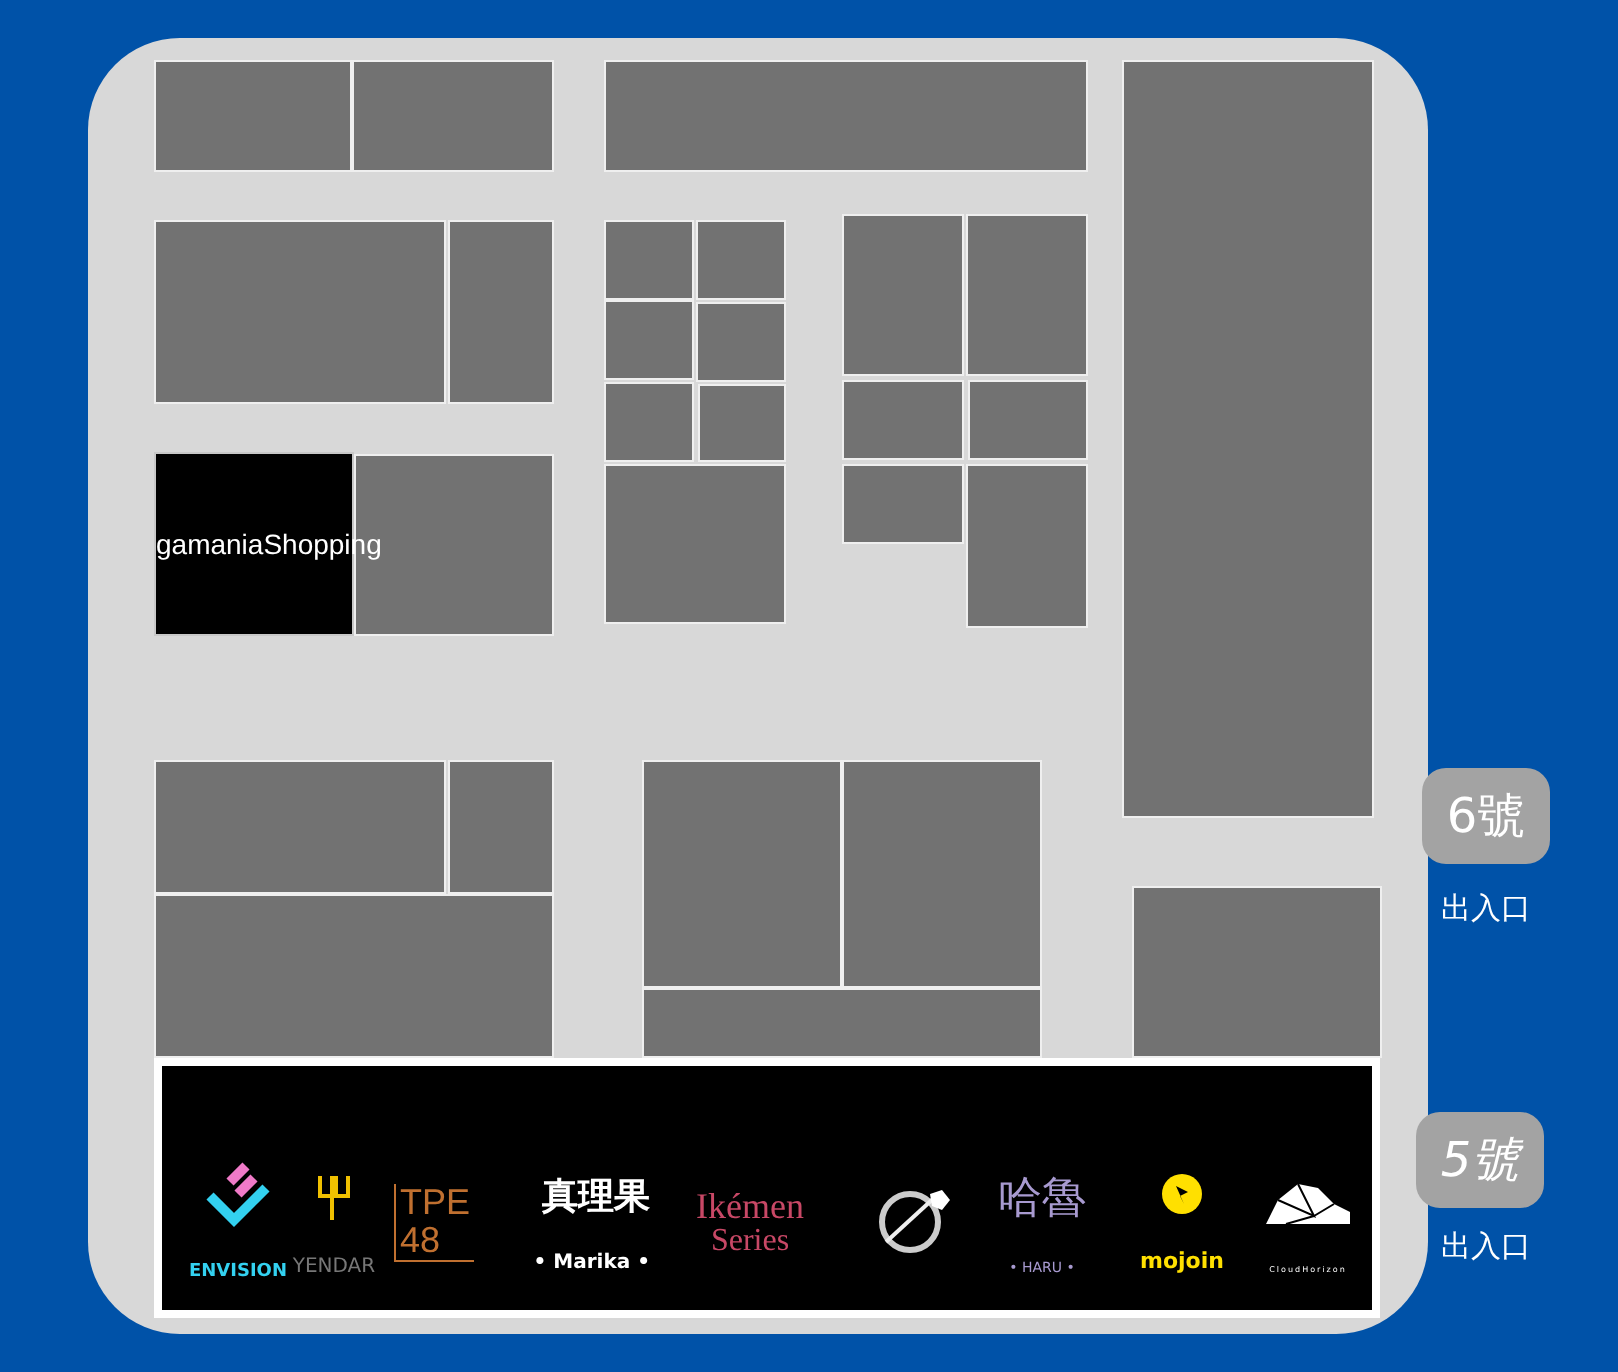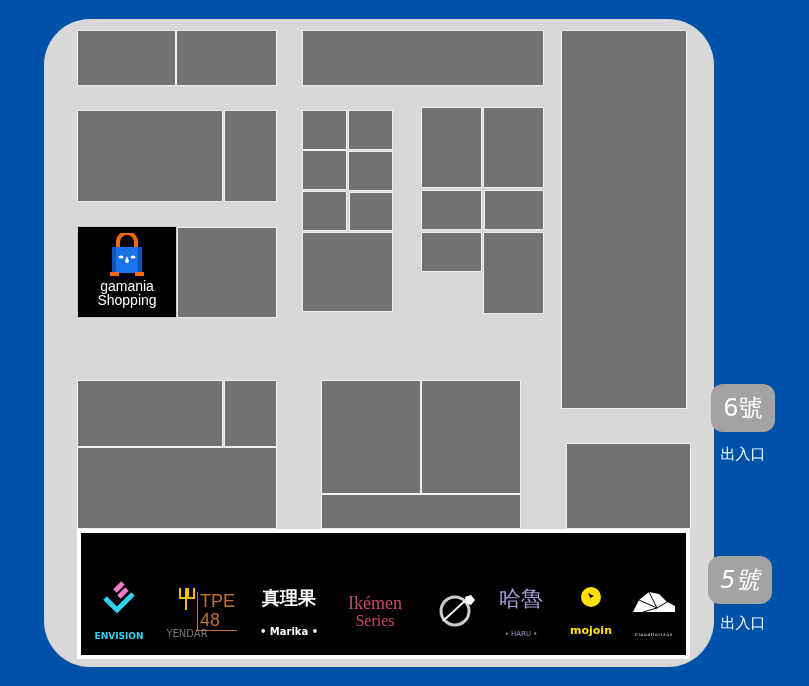--- a/index.html
+++ b/index.html
@@ -12,21 +12,21 @@
     position: absolute; left: 44px; top: 19px; width: 670px; height: 648px;
     background: #d8d8d8; border-radius: 46px;
   }
   .blk {
     position: absolute; background: #727272;
     box-sizing: border-box; border: 1px solid #efefef;
   }
   .shop {
     position: absolute; left: 77px; top: 226px; width: 100px; height: 92px;
     background: #000; box-sizing: border-box; border: 1px solid #c8c8c8;
-    display: flex; flex-direction: column; align-items: center; justify-content: flex-start;
+    display: flex; flex-direction: row; align-items: center; justify-content: flex-start;
   }
   .shop .bag { margin-top: 6px; width: 40px; height: 46px; position: relative; }
   .shop .txt { color: #fff; font-size: 14px; line-height: 14px; text-align: center; font-family: "Liberation Sans", sans-serif; }
   .exit {
     position: absolute; width: 64px; height: 48px; border-radius: 12px;
     background: #a3a3a3; color: #fff; font-size: 24px; line-height: 48px; text-align: center;
   }
   .exit-label { position: absolute; color: #fff; font-size: 15px; text-align: center; width: 64px; }
   .partners {
     position: absolute; left: 77px; top: 529px; width: 613px; height: 130px;
@@ -97,32 +97,32 @@
 <div class="partners">
 
   <div class="logo" style="left:8px;width:60px;">
     <svg width="36" height="34" viewBox="0 0 36 34">
       <path d="M4 17 L16 29 L32 13" fill="none" stroke="#33d1f0" stroke-width="5"></path>
       <path d="M14 10 L22 2 M18 16 L26 8" stroke="#f07ac8" stroke-width="5"></path>
     </svg>
     <span class="cap" style="color:#33d1f0;font-weight:bold;font-size:9px;">ENVISION</span>
   </div>
 
-  <div class="logo" style="left:81px;width:50px;text-align:center;">
+  <div class="logo" style="left:61px;width:50px;text-align:center;">
     <svg width="20" height="28" viewBox="0 0 20 28">
       <path d="M3 4 V14 H9 V4 M9 14 V26 M11 4 V14 H17 V4" fill="none" stroke="#f0c000" stroke-width="2"></path>
     </svg>
     <span class="cap" style="color:#777;">YENDAR</span>
   </div>
 
   <div class="logo" style="left:112px;width:44px;align-items:flex-end;">
     <div style="border-left:1px solid #c07030;border-bottom:1px solid #c07030;padding:0 2px;color:#c07030;font-size:18px;line-height:19px;font-family:'Liberation Sans',sans-serif;">TPE<br>48</div>
   </div>
 
-  <div class="logo" style="left:172px;width:72px;">
+  <div class="logo" style="left:172px;width:72px;align-items:flex-end;">
     <span style="color:#fff;font-size:18px;font-weight:bold;">真理果</span>
     <span class="cap" style="color:#fff;font-weight:bold;">• Marika •</span>
   </div>
 
   <div class="logo" style="left:254px;width:80px;font-family:Liberation Serif, serif;">
     <span style="color:#c84866;font-size:18px;">Ikémen</span>
     <span class="cap" style="color:#c84866;font-size:16px;margin-top:-2px;">Series</span>
   </div>
 
   <div class="logo" style="left:348px;width:56px;">

